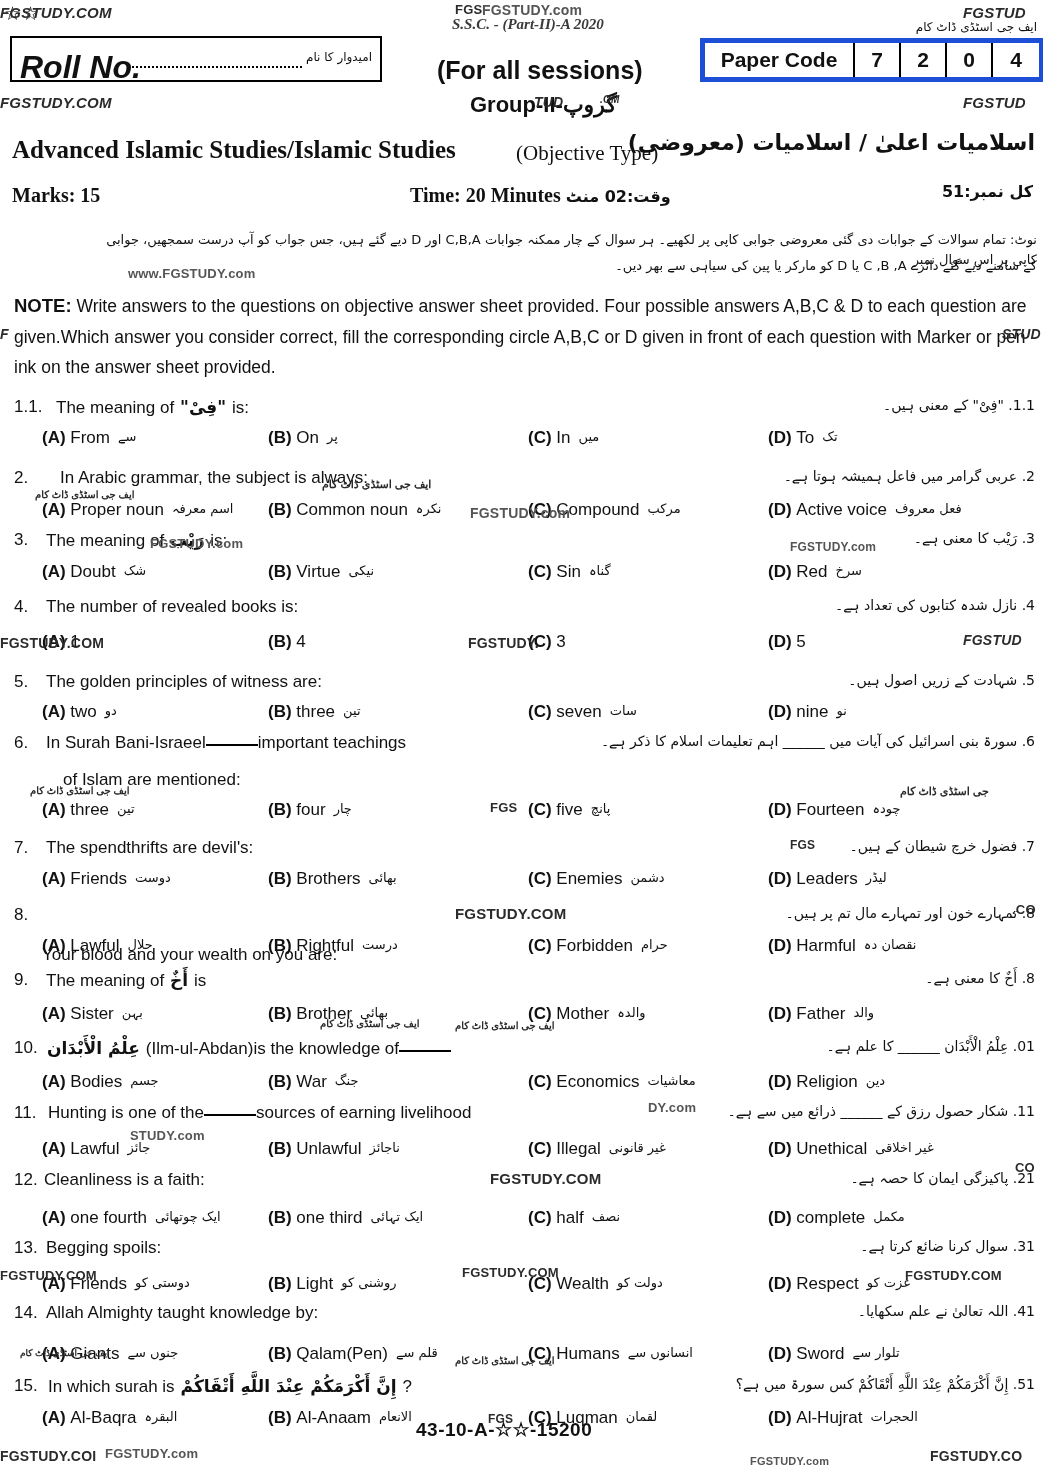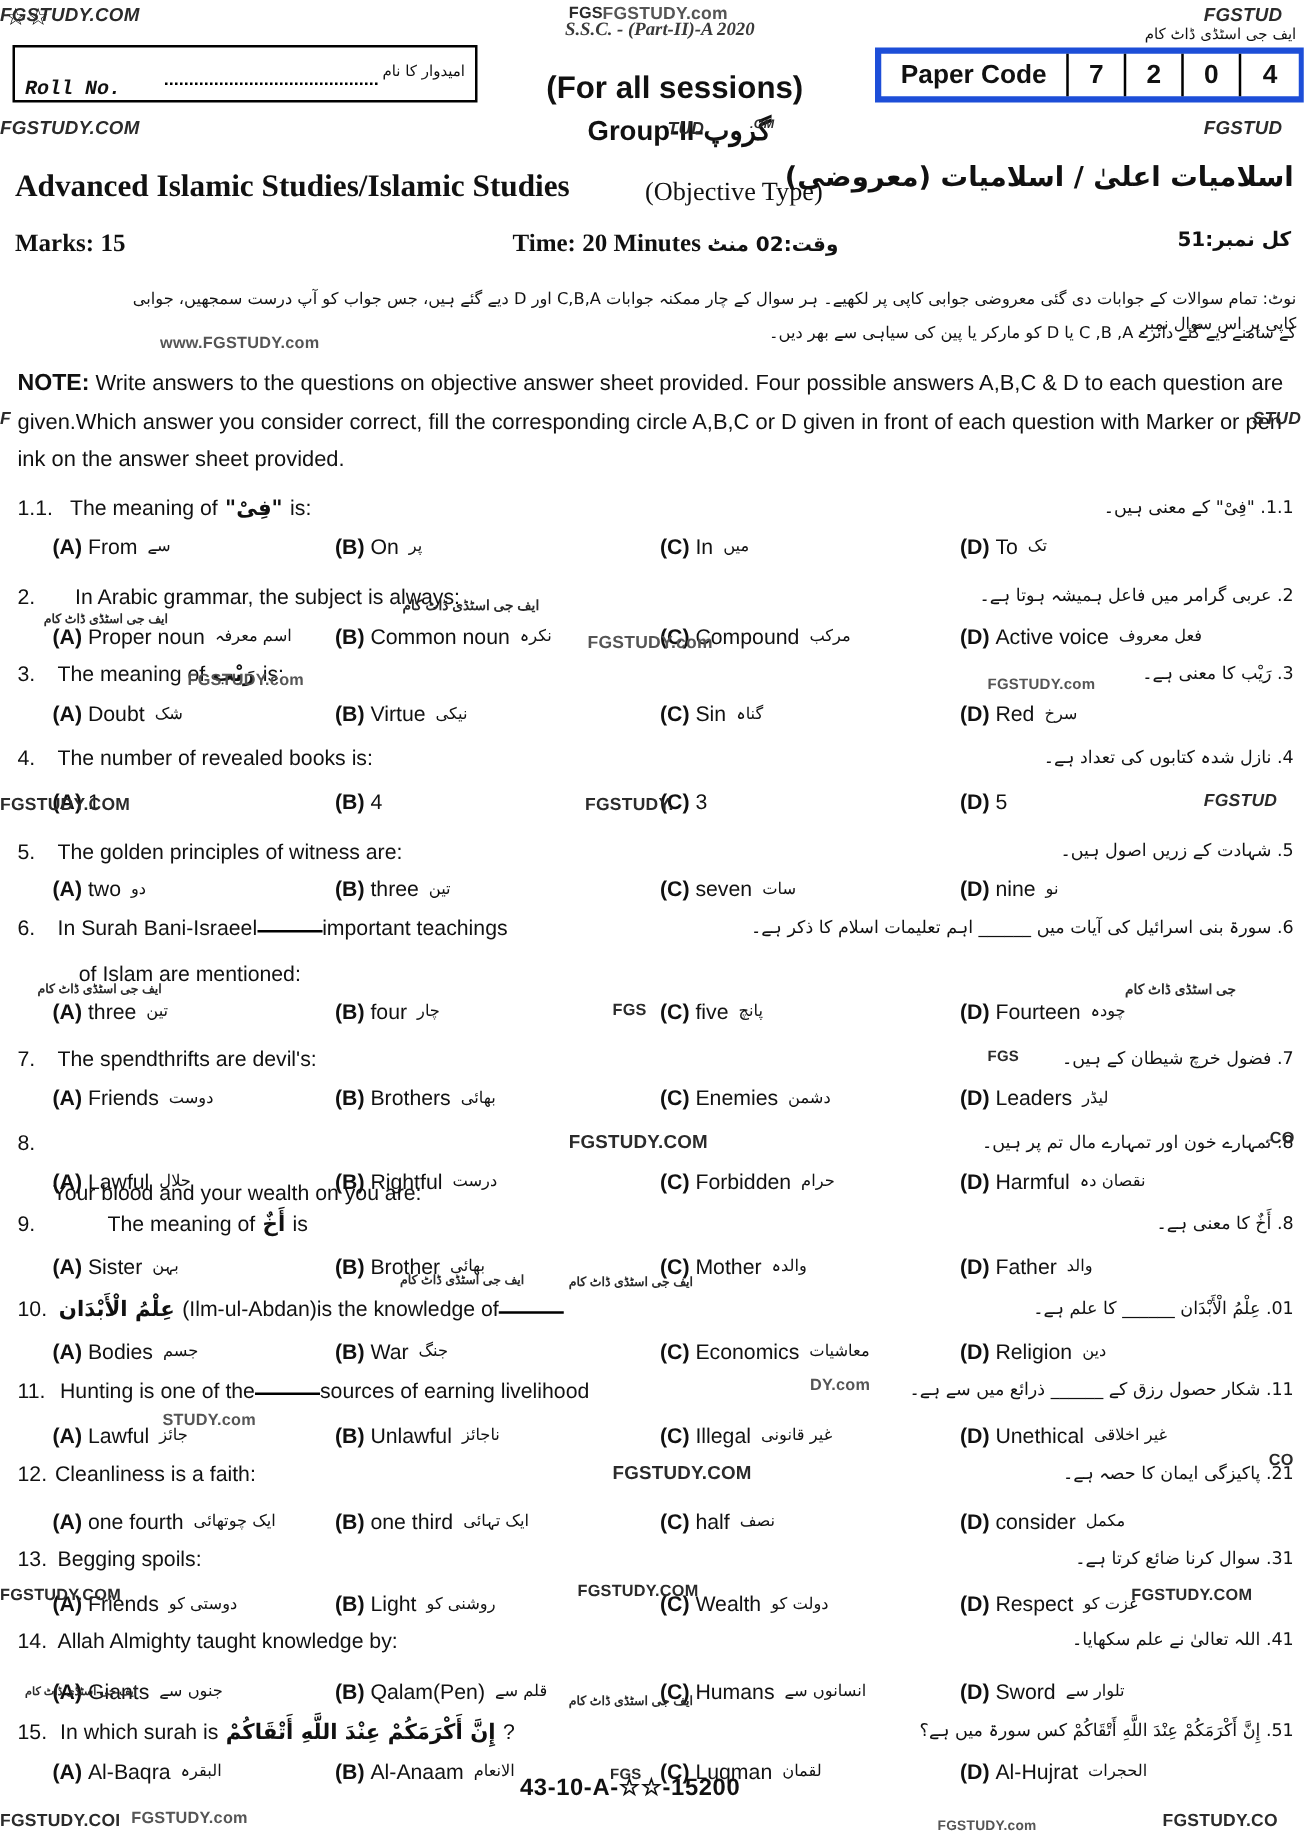--- a/index.html
+++ b/index.html
@@ -51,25 +51,25 @@
   }
   .rollbox {
     position: absolute;
     left: 10px; top: 36px;
     width: 372px; height: 46px;
     border: 2px solid #000;
     box-sizing: border-box;
   }
   .rollbox .lbl {
     position: absolute;
-    left: 8px; top: 24px;
-    font-family: Liberation Mono, monospace;
+    left: 8px; top: 11px;
+    font-family: Liberation Sans, sans-serif;
     font-weight: bold;
     font-style: italic;
-    font-size: 16px;
+    font-size: 32px;
   }
   .rollbox .dots {
     position: absolute;
     left: 120px; top: 28px;
     width: 170px;
     border-bottom: 2px dotted #000;
   }
   .rollbox .ur {
     position: absolute;
     right: 8px; top: 12px;
@@ -361,21 +361,21 @@
       <div class="q-num" style="top: 905px;">8.</div>
       <div class="q-text" style="top: 945px; left: 42px;"><span>Your blood and your wealth on you are:</span></div>
       <div class="q-ur urdu" style="top: 905px;">8. تمہارے خون اور تمہارے مال تم پر ہیں۔</div>
       <div class="opt" style="top: 936px; left: 42px;"><span class="mk">(A) </span><span>Lawful</span><span class="ur urdu">حلال</span></div>
       <div class="opt" style="top: 936px; left: 268px;"><span class="mk">(B) </span><span>Rightful</span><span class="ur urdu">درست</span></div>
       <div class="opt" style="top: 936px; left: 528px;"><span class="mk">(C) </span><span>Forbidden</span><span class="ur urdu">حرام</span></div>
       <div class="opt" style="top: 936px; left: 768px;"><span class="mk">(D) </span><span>Harmful</span><span class="ur urdu">نقصان دہ</span></div>
     </div>
     <div class="q">
       <div class="q-num" style="top: 970px;">9.</div>
-      <div class="q-text" style="top: 970px; left: 46px; margin-left: 40px;"><span>The meaning of</span><span class="ar"> أَخٌ </span><span> is</span></div>
+      <div class="q-text" style="top: 970px; left: 46px;"><span>The meaning of</span><span class="ar"> أَخٌ </span><span> is</span></div>
       <div class="q-ur urdu" style="top: 970px;">8. أَخٌ کا معنی ہے۔</div>
       <div class="opt" style="top: 1004px; left: 42px;"><span class="mk">(A) </span><span>Sister</span><span class="ur urdu">بہن</span></div>
       <div class="opt" style="top: 1004px; left: 268px;"><span class="mk">(B) </span><span>Brother</span><span class="ur urdu">بھائی</span></div>
       <div class="opt" style="top: 1004px; left: 528px;"><span class="mk">(C) </span><span>Mother</span><span class="ur urdu">والدہ</span></div>
       <div class="opt" style="top: 1004px; left: 768px;"><span class="mk">(D) </span><span>Father</span><span class="ur urdu">والد</span></div>
     </div>
     <div class="q">
       <div class="q-num" style="top: 1038px;">10.</div>
       <div class="q-text" style="top: 1038px; left: 47px;"><span class="ar">عِلْمُ الْأَبْدَان </span><span>(Ilm-ul-Abdan)is the knowledge of</span><span class="blank"></span></div>
       <div class="q-ur urdu" style="top: 1038px;">10. عِلْمُ الْأَبْدَان ______ کا علم ہے۔</div>
@@ -393,21 +393,21 @@
       <div class="opt" style="top: 1139px; left: 528px;"><span class="mk">(C) </span><span>Illegal</span><span class="ur urdu">غیر قانونی</span></div>
       <div class="opt" style="top: 1139px; left: 768px;"><span class="mk">(D) </span><span>Unethical</span><span class="ur urdu">غیر اخلاقی</span></div>
     </div>
     <div class="q">
       <div class="q-num" style="top: 1170px;">12.</div>
       <div class="q-text" style="top: 1170px; left: 44px;"><span>Cleanliness is a faith:</span></div>
       <div class="q-ur urdu" style="top: 1170px;">12. پاکیزگی ایمان کا حصہ ہے۔</div>
       <div class="opt" style="top: 1208px; left: 42px;"><span class="mk">(A) </span><span>one fourth</span><span class="ur urdu">ایک چوتھائی</span></div>
       <div class="opt" style="top: 1208px; left: 268px;"><span class="mk">(B) </span><span>one third</span><span class="ur urdu">ایک تہائی</span></div>
       <div class="opt" style="top: 1208px; left: 528px;"><span class="mk">(C) </span><span>half</span><span class="ur urdu">نصف</span></div>
-      <div class="opt" style="top: 1208px; left: 768px;"><span class="mk">(D) </span><span>consider</span><span class="ur urdu">مکمل</span></div>
+      <div class="opt" style="top: 1208px; left: 768px;"><span class="mk">(D) </span><span>complete</span><span class="ur urdu">مکمل</span></div>
     </div>
     <div class="q">
       <div class="q-num" style="top: 1238px;">13.</div>
       <div class="q-text" style="top: 1238px; left: 46px;"><span>Begging spoils:</span></div>
       <div class="q-ur urdu" style="top: 1238px;">13. سوال کرنا ضائع کرتا ہے۔</div>
       <div class="opt" style="top: 1274px; left: 42px;"><span class="mk">(A) </span><span>Friends</span><span class="ur urdu">دوستی کو</span></div>
       <div class="opt" style="top: 1274px; left: 268px;"><span class="mk">(B) </span><span>Light</span><span class="ur urdu">روشنی کو</span></div>
       <div class="opt" style="top: 1274px; left: 528px;"><span class="mk">(C) </span><span>Wealth</span><span class="ur urdu">دولت کو</span></div>
       <div class="opt" style="top: 1274px; left: 768px;"><span class="mk">(D) </span><span>Respect</span><span class="ur urdu">عزت کو</span></div>
     </div>

